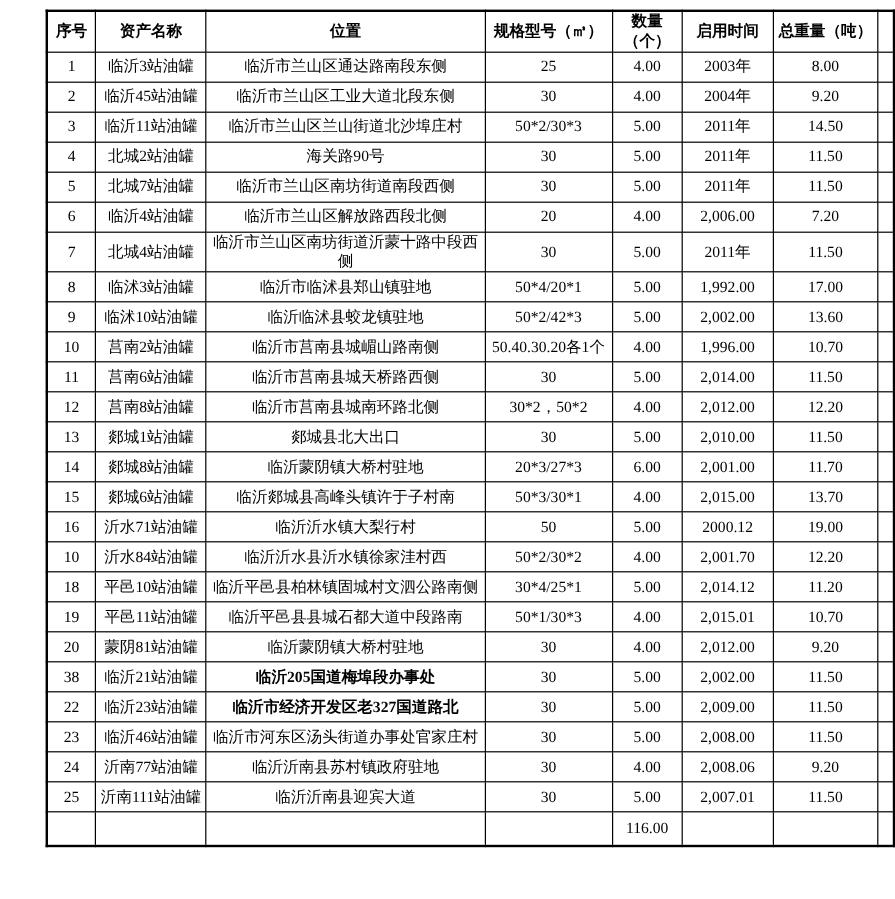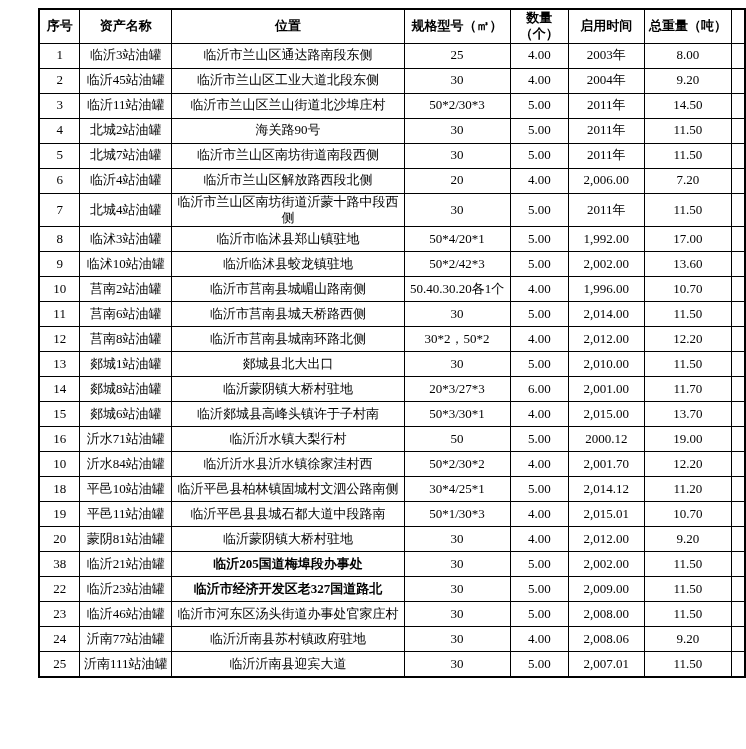--- a/index.html
+++ b/index.html
@@ -338,15 +338,25 @@
         <tr>
           <td class="cell-index">25</td>
           <td class="cell-name">沂南111站油罐</td>
           <td class="cell-location">临沂沂南县迎宾大道</td>
           <td class="cell-spec">30</td>
           <td class="cell-quantity">5.00</td>
           <td class="cell-start-time">2,007.01</td>
           <td class="cell-weight">11.50</td>
           <td class="cell-sliver"></td>
         </tr>
+        <tr class="total-row">
+          <td class="cell-index"></td>
+          <td class="cell-name"></td>
+          <td class="cell-location"></td>
+          <td class="cell-spec"></td>
+          <td class="cell-quantity">116.00</td>
+          <td class="cell-start-time"></td>
+          <td class="cell-weight"></td>
+          <td class="cell-sliver"></td>
+        </tr>
       </tbody>
   </table>
 </div>
 
 </body></html>

